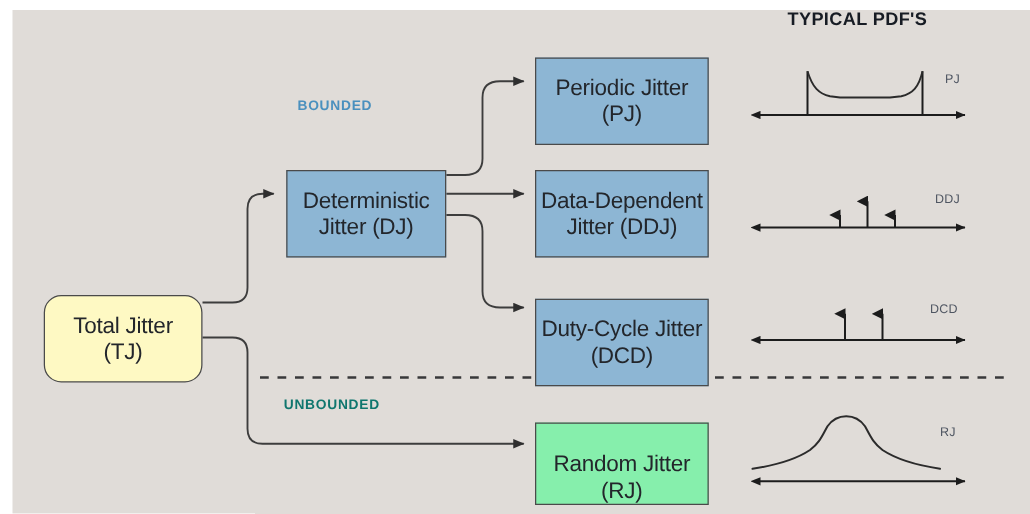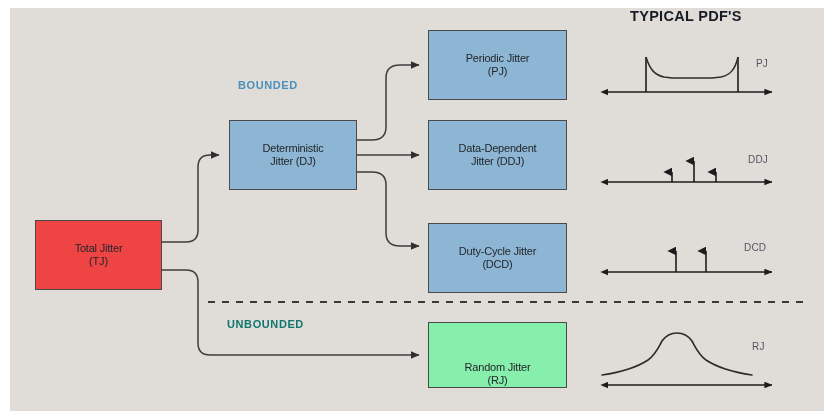--- a/index.html
+++ b/index.html
@@ -35,26 +35,27 @@
   .node-box {
     position: absolute;
     box-sizing: border-box;
     border: 1.4px solid #4a4a4a;
     display: flex;
     align-items: center;
     justify-content: center;
     text-align: center;
     line-height: 1.18;
     color: #23262b;
-    font-size: 11px;
+    font-size: 18px;
     letter-spacing: -0.2px;
+    margin-top: 16px;
   }
   .node-box.blue   { background: #8db6d4; }
   .node-box.orange { background: #86efac; align-items: flex-end; }
-  .node-box.white  { background: #ef4444; }
+  .node-box.white  { background: #fef9c3; border-radius: 14px; }
 
   .group-label {
     position: absolute;
     font-size: 11px;
     font-weight: bold;
     letter-spacing: 0.6px;
     white-space: nowrap;
   }
   .group-label.bounded   { color: #4a90be; }
   .group-label.unbounded { color: #0f766e; }

